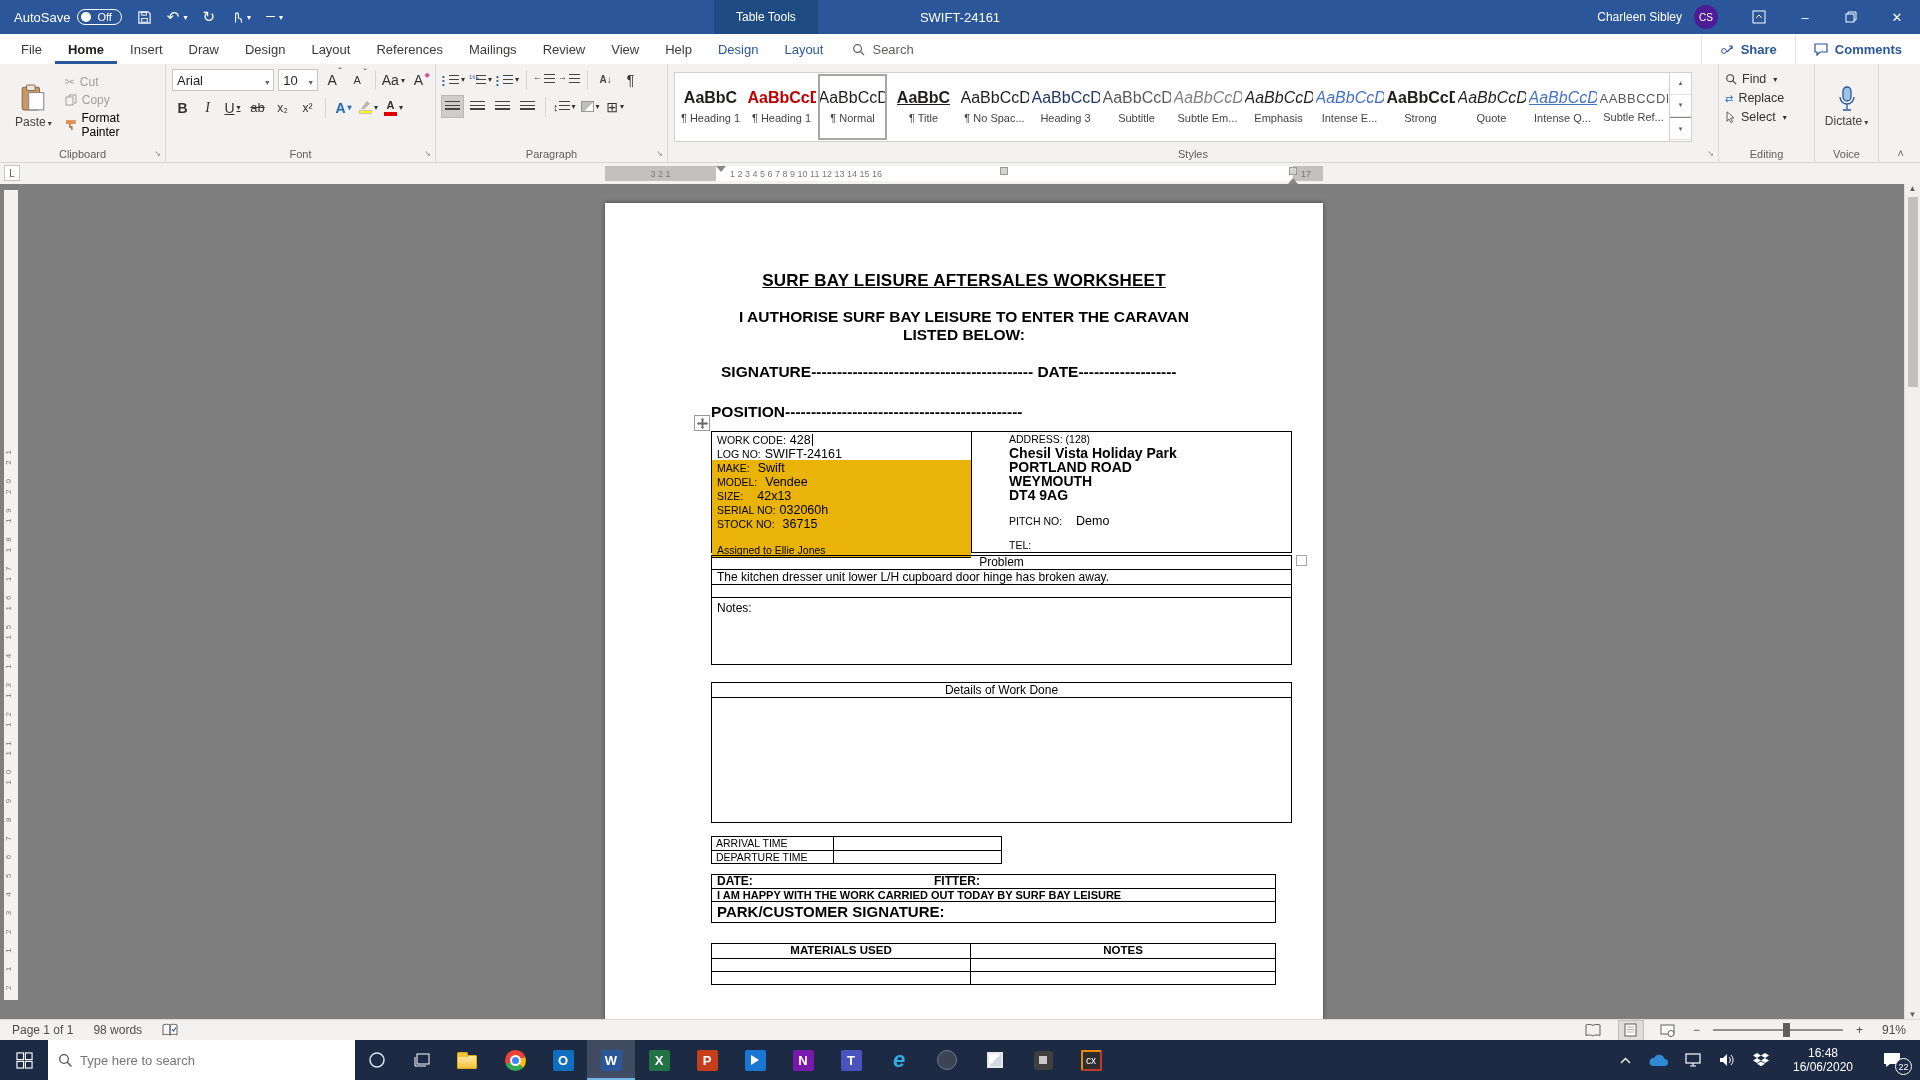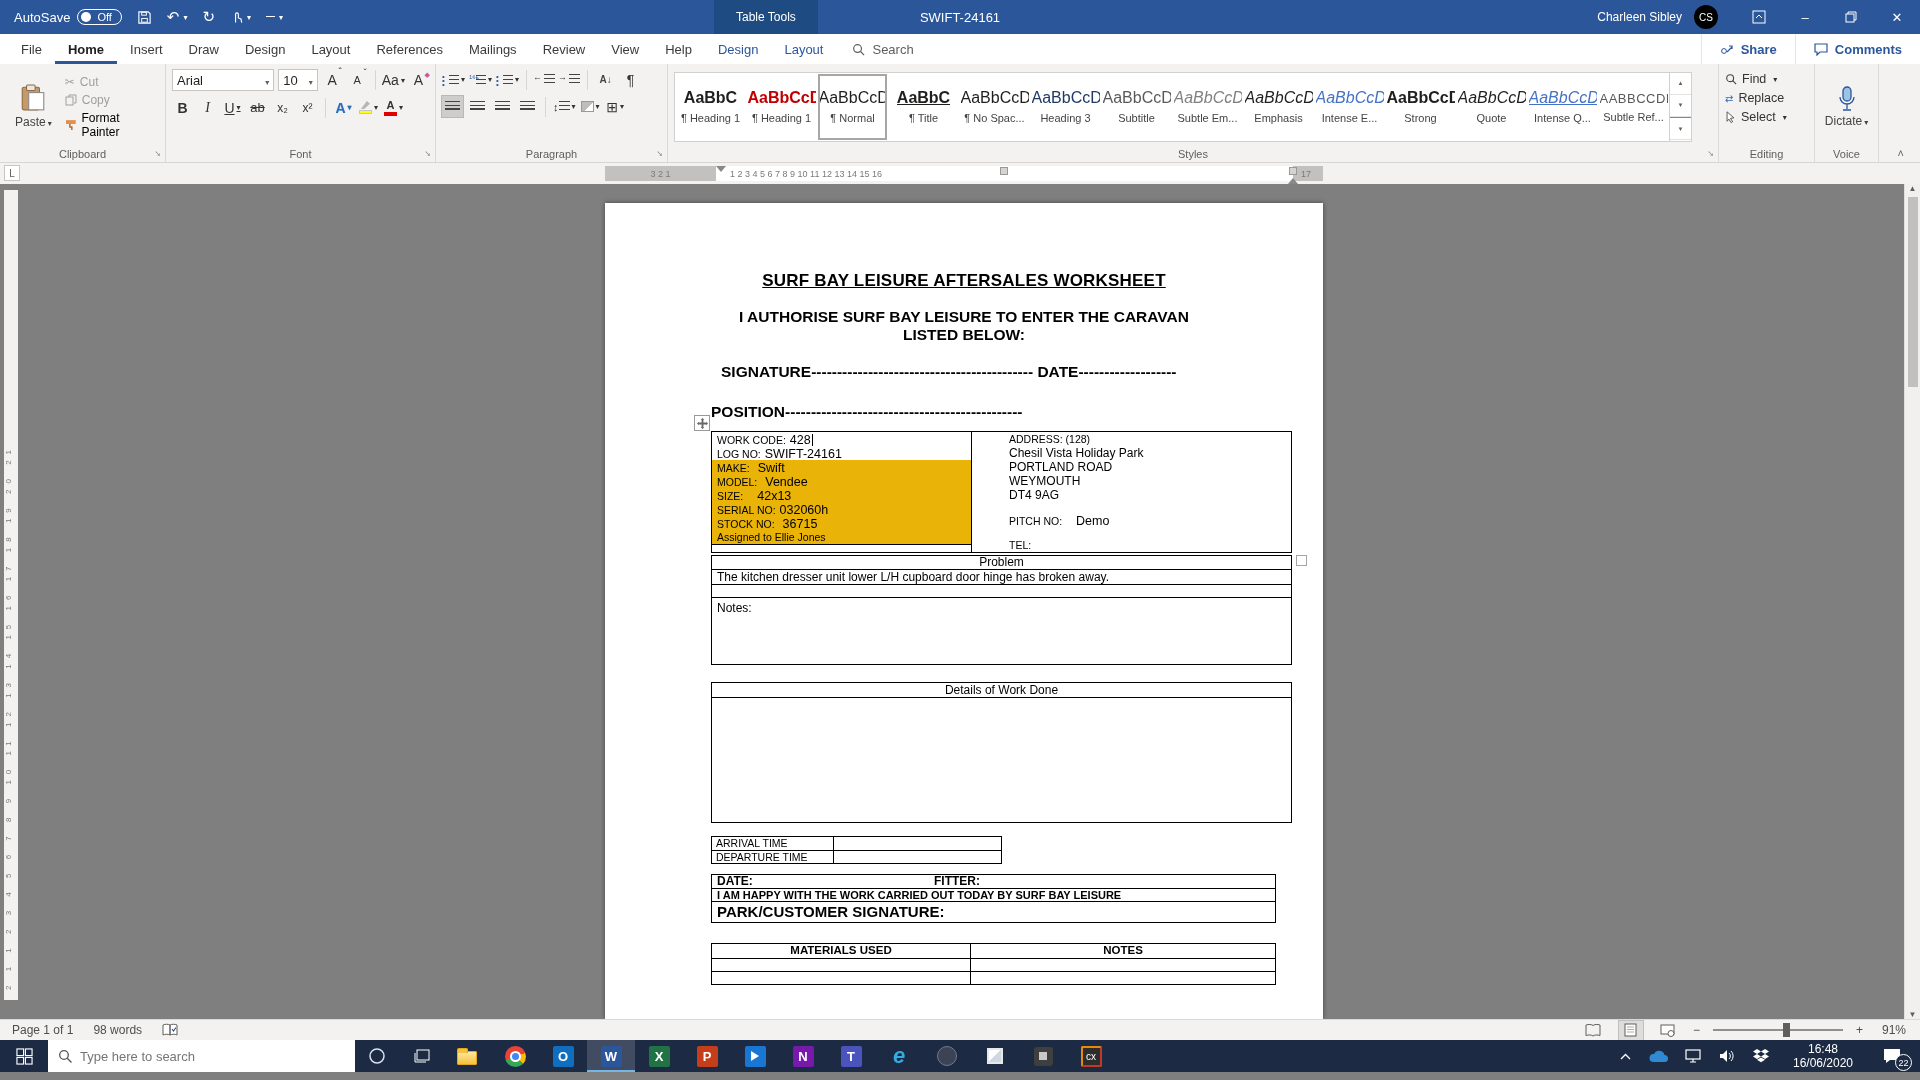--- a/index.html
+++ b/index.html
@@ -12,21 +12,21 @@
   .as-wrap{display:flex;align-items:center;gap:7px;}
   .as-pill{display:flex;align-items:center;gap:6px;border:1px solid #fff;border-radius:9px;padding:1px 9px 1px 3px;font-size:11px;}
   .as-dot{width:10px;height:10px;border-radius:50%;background:#fff;}
   .qbtn{background:none;border:none;color:#fff;font-size:15px;cursor:default;display:flex;align-items:center;gap:2px;}
   .qbtn svg{display:block;}
   .dd::after{content:"▾";font-size:8px;color:inherit;margin-left:2px;}
   .tt{position:absolute;left:714px;top:0;height:34px;background:#1e4c82;display:flex;align-items:center;padding:0 22px;font-size:12px;}
   .doctitle{position:absolute;left:0;right:0;top:0;height:34px;display:flex;align-items:center;justify-content:center;font-size:13px;pointer-events:none;}
   .tb-right{margin-left:auto;display:flex;align-items:center;height:100%;}
   .uname{font-size:12px;margin-right:12px;}
-  .avatar{width:24px;height:24px;border-radius:50%;background:#000000;display:flex;align-items:center;justify-content:center;font-size:10px;margin-right:18px;}
+  .avatar{width:24px;height:24px;border-radius:50%;background:#4c1d95;display:flex;align-items:center;justify-content:center;font-size:10px;margin-right:18px;}
   .wbtn{width:46px;height:34px;display:flex;align-items:center;justify-content:center;background:none;border:none;color:#fff;font-size:13px;}
 
   
   .tabrow{position:absolute;top:34px;left:0;right:0;height:30px;background:#fff;display:flex;align-items:stretch;font-size:13px;color:#3b3a39;z-index:29;}
   .tabs{display:flex;align-items:stretch;padding-left:8px;}
   .tab{display:flex;align-items:center;padding:0 13px;cursor:default;}
   .tab.act{font-weight:bold;color:#201f1e;border-bottom:3px solid #2b579a;padding-top:3px;}
   .tab.ctx{color:#2b579a;}
   .searchbox{display:flex;align-items:center;gap:7px;margin-left:16px;color:#605e5c;}
   .tr-right{margin-left:auto;display:flex;align-items:stretch;font-weight:bold;}
@@ -119,24 +119,24 @@
   .hnd{position:absolute;left:89px;top:212px;width:16px;height:16px;border:1px solid #9a9896;background:#fff;display:flex;align-items:center;justify-content:center;}
   .caret{display:inline-block;width:1.5px;height:12px;background:#000;vertical-align:-2px;margin-left:1px;}
   .tbl{position:absolute;border:1px solid #000;gap:30px;}
   .info{left:106px;top:228px;width:581px;height:122px;display:flex;}
   .info-l{width:260px;border-right:1px solid #000;display:flex;flex-direction:column;}
   .il{height:14px;line-height:14px;padding-left:5px;white-space:nowrap;}
   .shaded{background:#eab308;}
   .il-bot{border-top:1px solid #000;flex:1;}
   .lbl{font-size:10.5px;} .val{font-size:12.5px;margin-left:4px;}
   .m8{margin-left:8px;} .m14{margin-left:14px;}
-  .asg{font-size:10.5px;}
+  .asg{font-size:10.5px;margin-top:13px;}
   .info-r{flex:1;display:flex;flex-direction:column;}
   .ir{height:14px;line-height:14px;padding-left:7px;white-space:nowrap;}
-  .bd{font-weight:normal;font-size:12px;}
+  .bd{font-weight:bold;font-size:14px;}
   .prob{left:106px;top:352px;width:581px;}
   .prob-h{height:14px;line-height:13px;text-align:center;font-size:12px;border-bottom:1px solid #000;}
   .prob-t{height:15px;line-height:14px;font-size:12px;padding-left:5px;border-bottom:1px solid #000;}
   .prob-e{height:13px;border-bottom:1px solid #000;}
   .prob-n{height:66px;font-size:12px;padding:3px 0 0 5px;}
   .endm{position:absolute;left:691px;top:352px;width:11px;height:11px;border:1px solid #a6a4a2;}
   .det{left:106px;top:479px;width:581px;height:141px;}
   .det-h{height:15px;line-height:14px;text-align:center;font-size:12px;border-bottom:1px solid #000;}
   .arr{left:106px;top:633px;width:291px;}
   .arow{display:flex;height:13px;line-height:12px;font-size:10.5px;}
@@ -159,21 +159,21 @@
   .statusbar{position:absolute;top:1019px;left:0;right:0;height:21px;background:#f3f2f1;border-top:1px solid #dbd9d7;display:flex;align-items:center;font-size:12px;color:#4f4d4b;z-index:29;}
   .sb-l{display:flex;align-items:center;gap:20px;padding-left:12px;}
   .sb-r{margin-left:auto;display:flex;align-items:center;gap:13px;padding-right:14px;}
   .vw{width:24px;height:19px;display:flex;align-items:center;justify-content:center;}
   .vw-sel{background:#dfdddb;outline:1px solid #c2c0be;}
   .ztrack{width:130px;height:2px;background:#918f8d;position:relative;}
   .zthumb{position:absolute;left:54%;top:-6px;width:7px;height:14px;background:#605e5c;}
   .zpct{min-width:30px;text-align:right;}
 
   
-  .taskbar{position:absolute;top:1040px;left:0;right:0;height:32px;background:#1d2a44;display:flex;align-items:stretch;color:#fff;z-index:31;}
+  .taskbar{position:absolute;top:1040px;left:0;right:0;height:40px;background:#1d2a44;display:flex;align-items:stretch;color:#fff;z-index:31;}
   .startbtn{width:48px;display:flex;align-items:center;justify-content:center;}
   .tsearch{width:307px;background:#fff;display:flex;align-items:center;gap:8px;padding-left:10px;}
   .tsearch input{border:none;outline:none;font-size:13px;color:#5f5e5c;width:240px;font-family:"Liberation Sans",sans-serif;background:transparent;}
   .sysbtn{width:44px;display:flex;align-items:center;justify-content:center;}
   .apps{display:flex;align-items:stretch;}
   .tbi{width:48px;display:flex;align-items:center;justify-content:center;}
   .tbi .sq{width:21px;height:21px;border-radius:2px;display:flex;align-items:center;justify-content:center;}
   .tbi .gl{font-size:13px;font-weight:bold;color:#fff;}
   .tact{background:rgba(255,255,255,.16);box-shadow:inset 0 -2px 0 #75b6e7;}
   .tbi-outlook .sq{background:#106ebe;}

